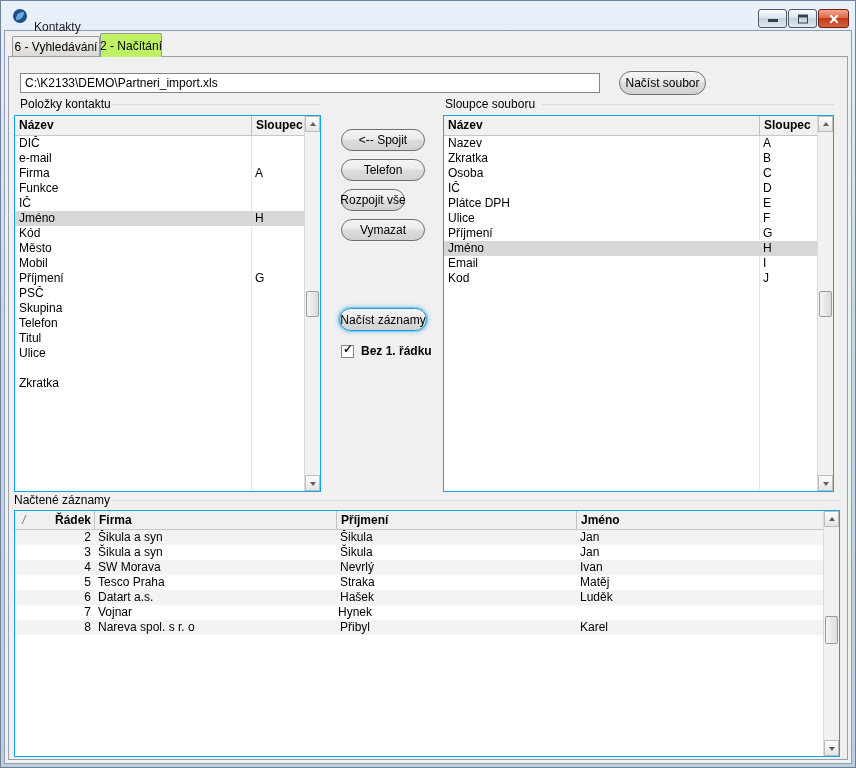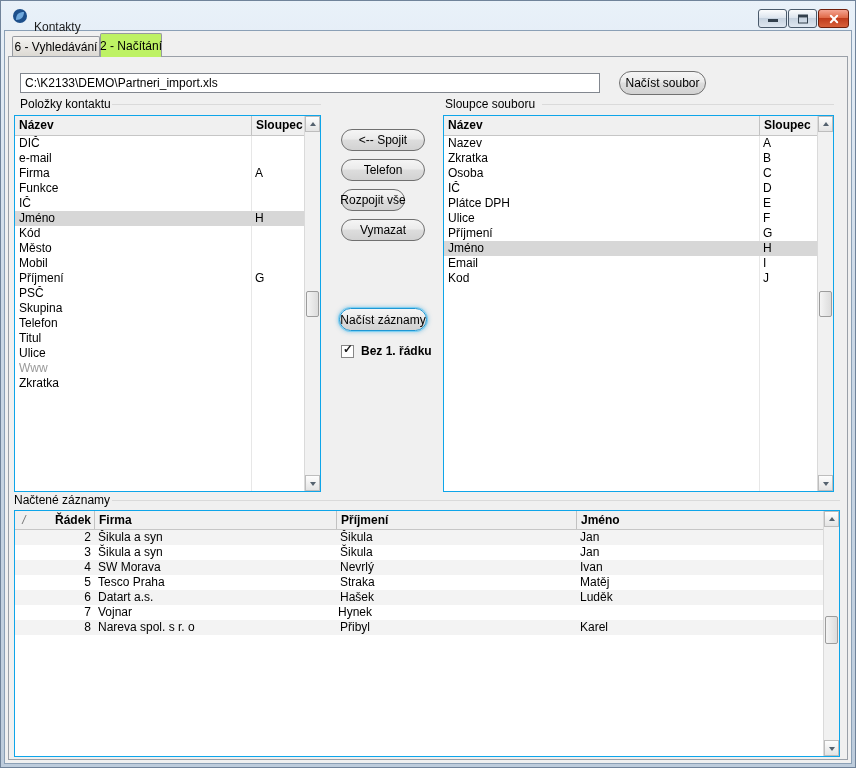--- a/index.html
+++ b/index.html
@@ -178,21 +178,20 @@
       </div>
       <div class="trow">
         <span class="c-name">Titul</span>
         <span class="c-col"></span>
       </div>
       <div class="trow">
         <span class="c-name">Ulice</span>
         <span class="c-col"></span>
       </div>
       <div class="trow muted">
-        <span class="c-name">Www</span>
         <span class="c-col"></span>
       </div>
       <div class="trow">
         <span class="c-name">Zkratka</span>
         <span class="c-col"></span>
       </div>
     </div>
   <div class="scrollbar">
     <div class="sbtn up">
         <span class="tri tup"></span>

